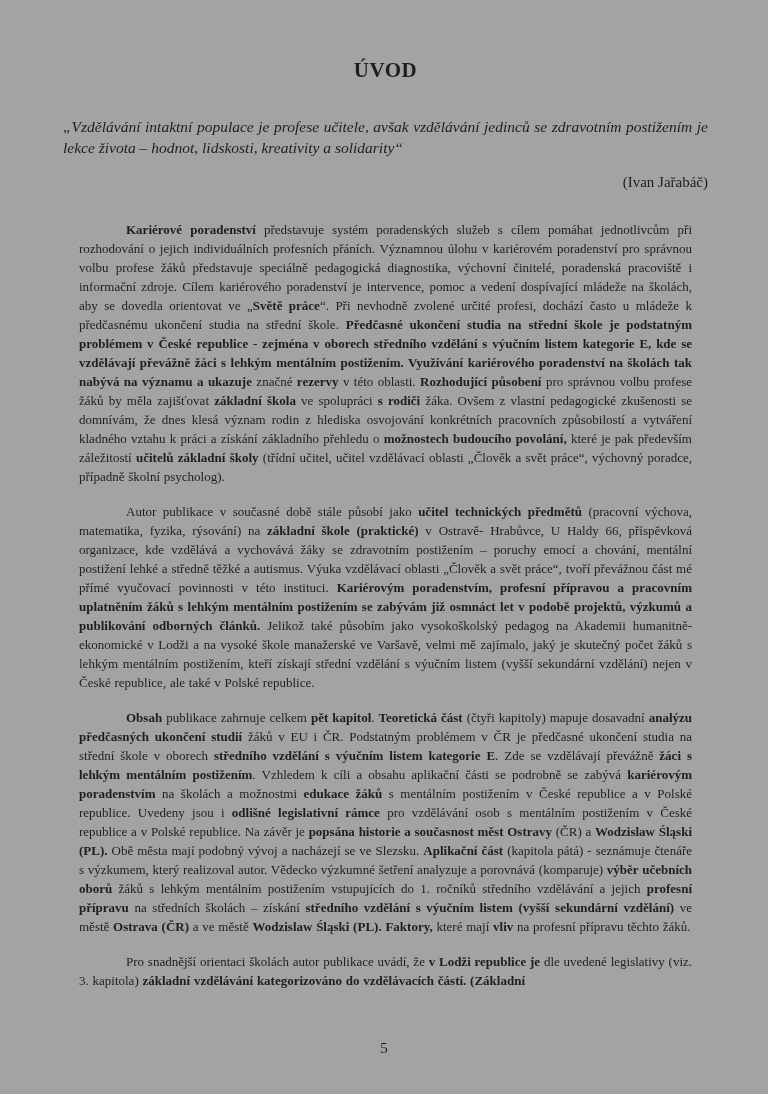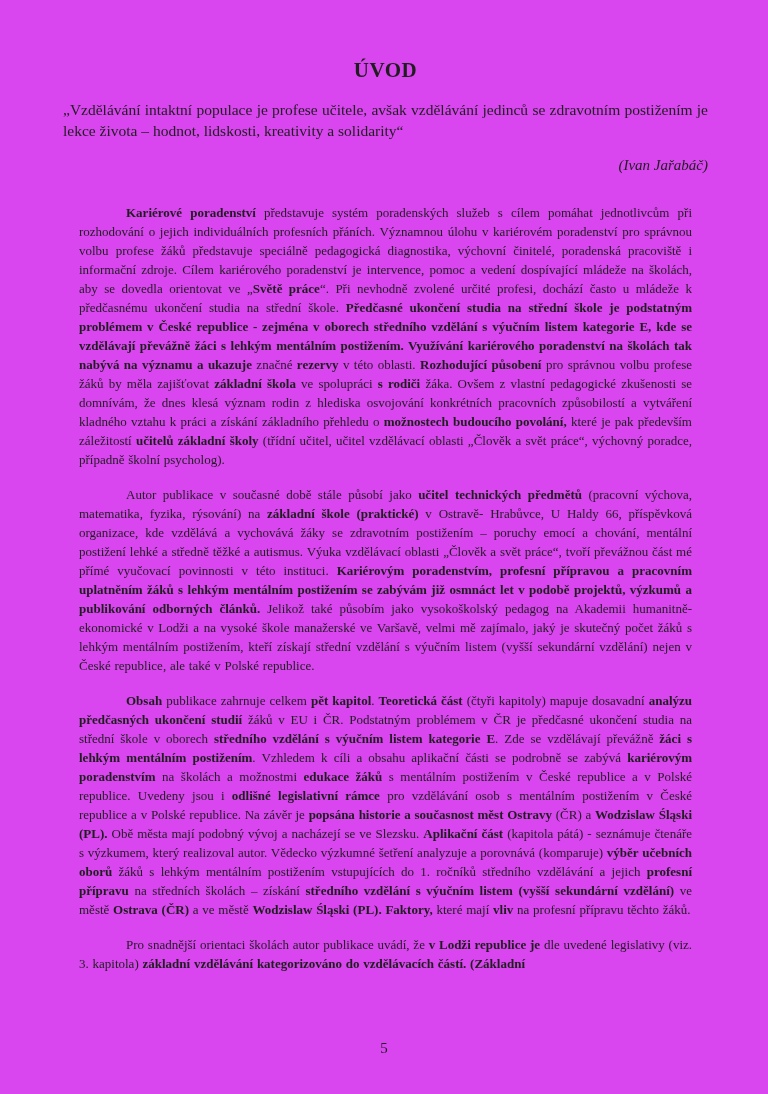--- a/index.html
+++ b/index.html
@@ -4,47 +4,47 @@
 <style>
   html, body {
     margin: 0;
     padding: 0;
     background: #ffffff;
   }
   .page {
     position: relative;
     width: 768px;
     height: 1094px;
-    background: #d946ef;
+    background: #a3a3a3;
     font-family: "Liberation Serif", "DejaVu Serif", serif;
     color: #1e1e1e;
     overflow: hidden;
   }
   .content {
     position: absolute;
     left: 63px;
     width: 645px;
     top: 0;
   }
   .title {
     margin: 58px 0 0 0;
     text-align: center;
     font-size: 21px;
     font-weight: bold;
     letter-spacing: 0.5px;
   }
   .epigraph {
-    margin: 16px 0 0 0;
+    margin: 33px 0 0 0;
+    font-style: italic;
     font-size: 15.5px;
     line-height: 21px;
     text-align: justify;
   }
   .attribution {
     margin: 16px 0 0 0;
-    font-style: italic;
     font-size: 15px;
     text-align: right;
   }
   .body-text {
     margin-top: 29px;
   }
   .para {
     margin: 16px;
     font-size: 13px;
     line-height: 19px;

